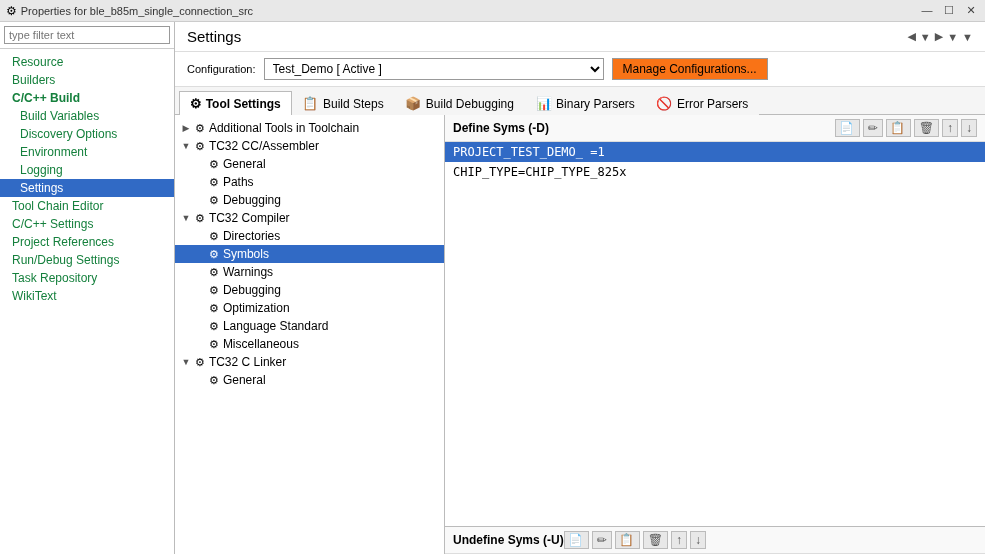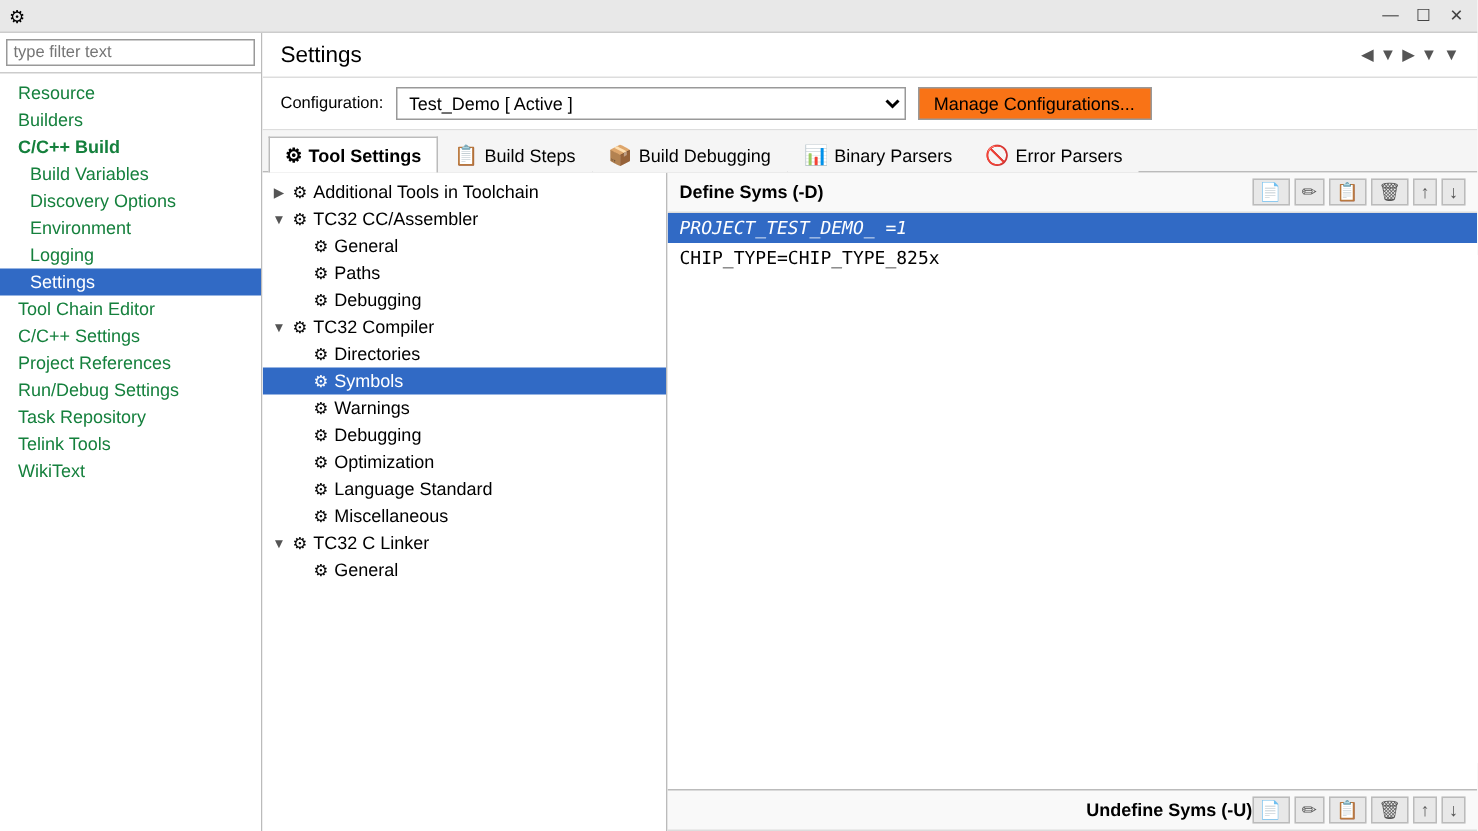--- a/index.html
+++ b/index.html
@@ -259,42 +259,42 @@
     }
     .define-row {
       padding: 3px 8px;
       font-size: 12px;
       cursor: pointer;
       font-family: monospace;
     }
     .define-row.selected {
       background: #316ac5;
       color: #fff;
-      font-style: italic;
     }
     .undefine-header {
       display: flex;
       align-items: center;
-      justify-content: flex-end;
+      justify-content: flex-start;
       padding: 4px 8px;
       border-top: 1px solid #bbb;
       border-bottom: 1px solid #ddd;
       background: #f9f9f9;
     }
     .undefine-title {
       font-size: 12px;
       font-weight: bold;
     }
   </style>
 </head>
 <body>
 
 <div class="title-bar">
   <div class="title-bar-left">
     <span style="font-size:12px;">⚙</span>
+    <span class="title-bar-title">Properties for ble_b85m_single_connection_src</span>
   </div>
   <div class="title-bar-controls">
     <span class="title-bar-btn">—</span>
     <span class="title-bar-btn">☐</span>
     <span class="title-bar-btn">✕</span>
   </div>
 </div>
 
 <div class="main-container">
 
@@ -309,21 +309,20 @@
         <div class="sidebar-item indent1">Build Variables</div>
         <div class="sidebar-item indent1">Discovery Options</div>
         <div class="sidebar-item indent1">Environment</div>
         <div class="sidebar-item indent1">Logging</div>
         <div class="sidebar-item indent1 selected">Settings</div>
         <div class="sidebar-item indent2">Tool Chain Editor</div>
         <div class="sidebar-item">C/C++ Settings</div>
         <div class="sidebar-item">Project References</div>
         <div class="sidebar-item">Run/Debug Settings</div>
         <div class="sidebar-item">Task Repository</div>
-        <div class="sidebar-item">Telink Tools</div>
         <div class="sidebar-item">WikiText</div>
       </div>
   </div>
 
   <div class="content-area">
 
     <div class="settings-header">
       <span style="font-size:15px;">Settings</span>
       <div class="settings-nav">
         <button class="nav-btn">◀</button>

